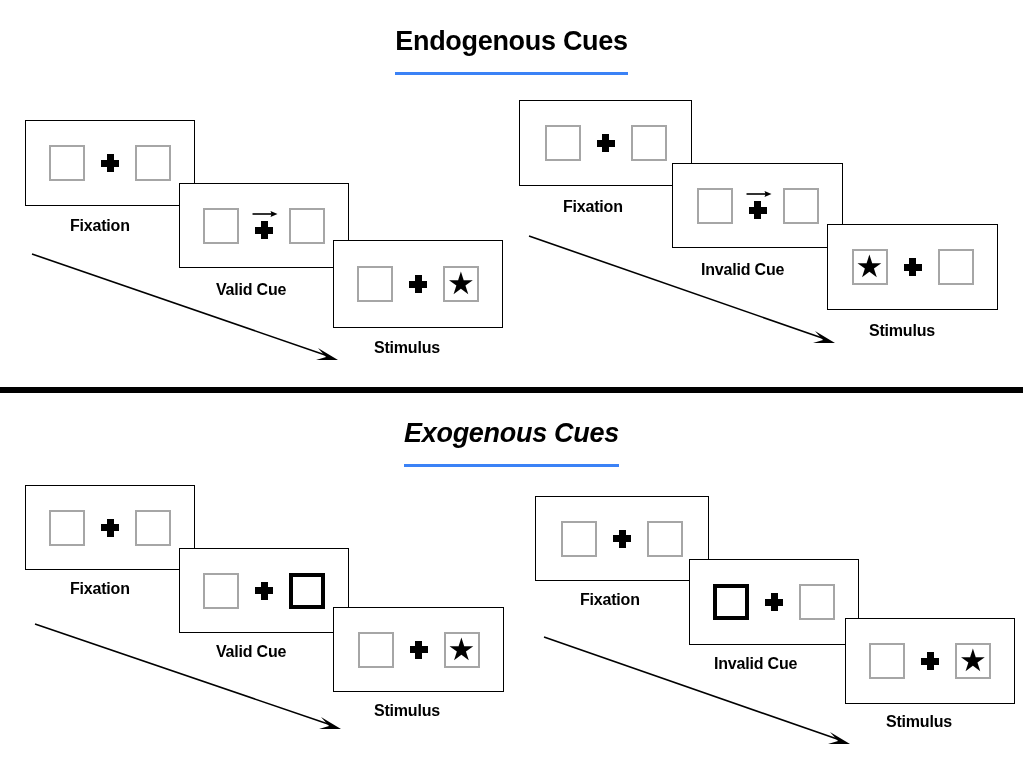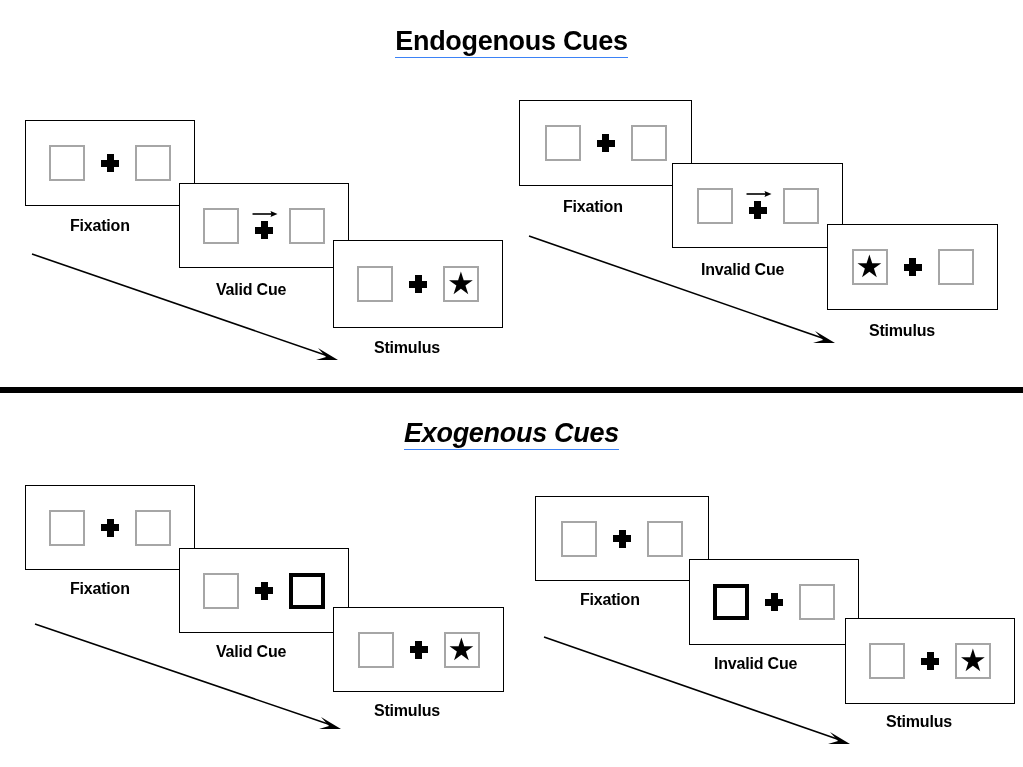--- a/index.html
+++ b/index.html
@@ -25,22 +25,22 @@
   .section-title {
     position: absolute;
     left: 0;
     width: 1023px;
     text-align: center;
     font-size: 27px;
     font-weight: bold;
     letter-spacing: -0.3px;
   }
   .section-title span {
-    border-bottom: 1px solid #3b82f6;
-    padding-bottom: 1px;
+    border-bottom: 3px solid #3b82f6;
+    padding-bottom: 16px;
   }
 
   
   .divider {
     position: absolute;
     left: 0;
     width: 1023px;
     height: 6px;
     background: #000000;
   }

